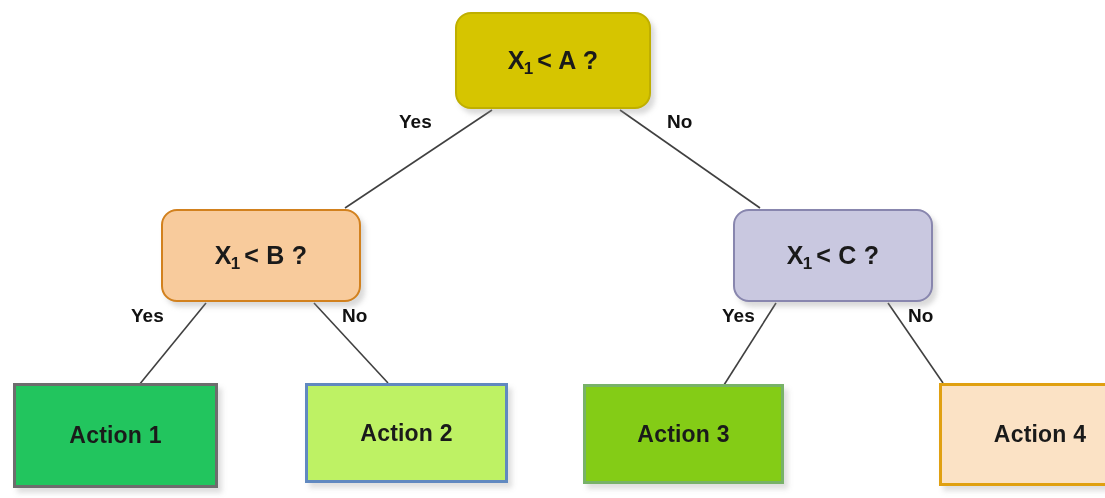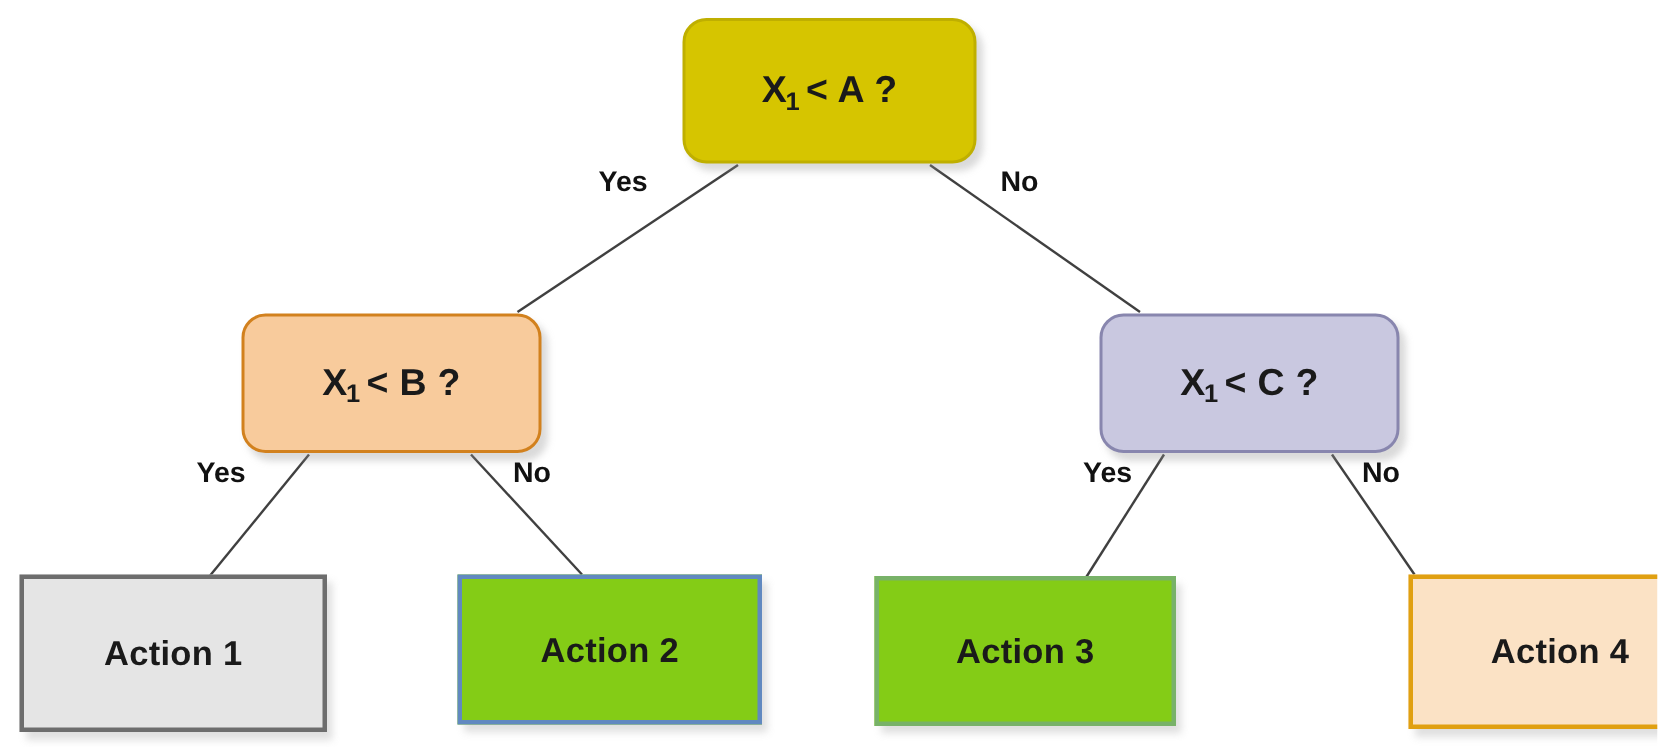--- a/index.html
+++ b/index.html
@@ -110,24 +110,24 @@
           <span class="rel">&lt; B ?</span>
         </span>
       </div>
       <div class="node decision" style="left: 733px; top: 209px; width: 200px; height: 93px; background: rgb(201, 200, 224); border-color: rgb(136, 134, 174);">
         <span class="lbl">
           <span>X</span>
           <span class="sub">1</span>
           <span class="rel">&lt; C ?</span>
         </span>
       </div>
-      <div class="node action" style="left: 13px; top: 383px; width: 205px; height: 105px; background: #e5e5e5; border-color: rgb(109, 109, 109);">
+      <div class="node action" style="left: 13px; top: 383px; width: 205px; height: 105px; background: #22c55e; border-color: rgb(109, 109, 109);">
         <span>Action 1</span>
       </div>
-      <div class="node action" style="left: 305px; top: 383px; width: 203px; height: 100px; background: #84cc16; border-color: rgb(97, 137, 192);">
+      <div class="node action" style="left: 305px; top: 383px; width: 203px; height: 100px; background: #bef264; border-color: rgb(97, 137, 192);">
         <span>Action 2</span>
       </div>
       <div class="node action" style="left: 583px; top: 384px; width: 201px; height: 100px; background: #84cc16; border-color: rgb(120, 178, 104);">
         <span>Action 3</span>
       </div>
       <div class="node action" style="left: 939px; top: 383px; width: 202px; height: 103px; background: rgb(251, 226, 197); border-color: rgb(224, 160, 17);">
         <span>Action 4</span>
       </div>
     </div>
   <div id="label-layer">

